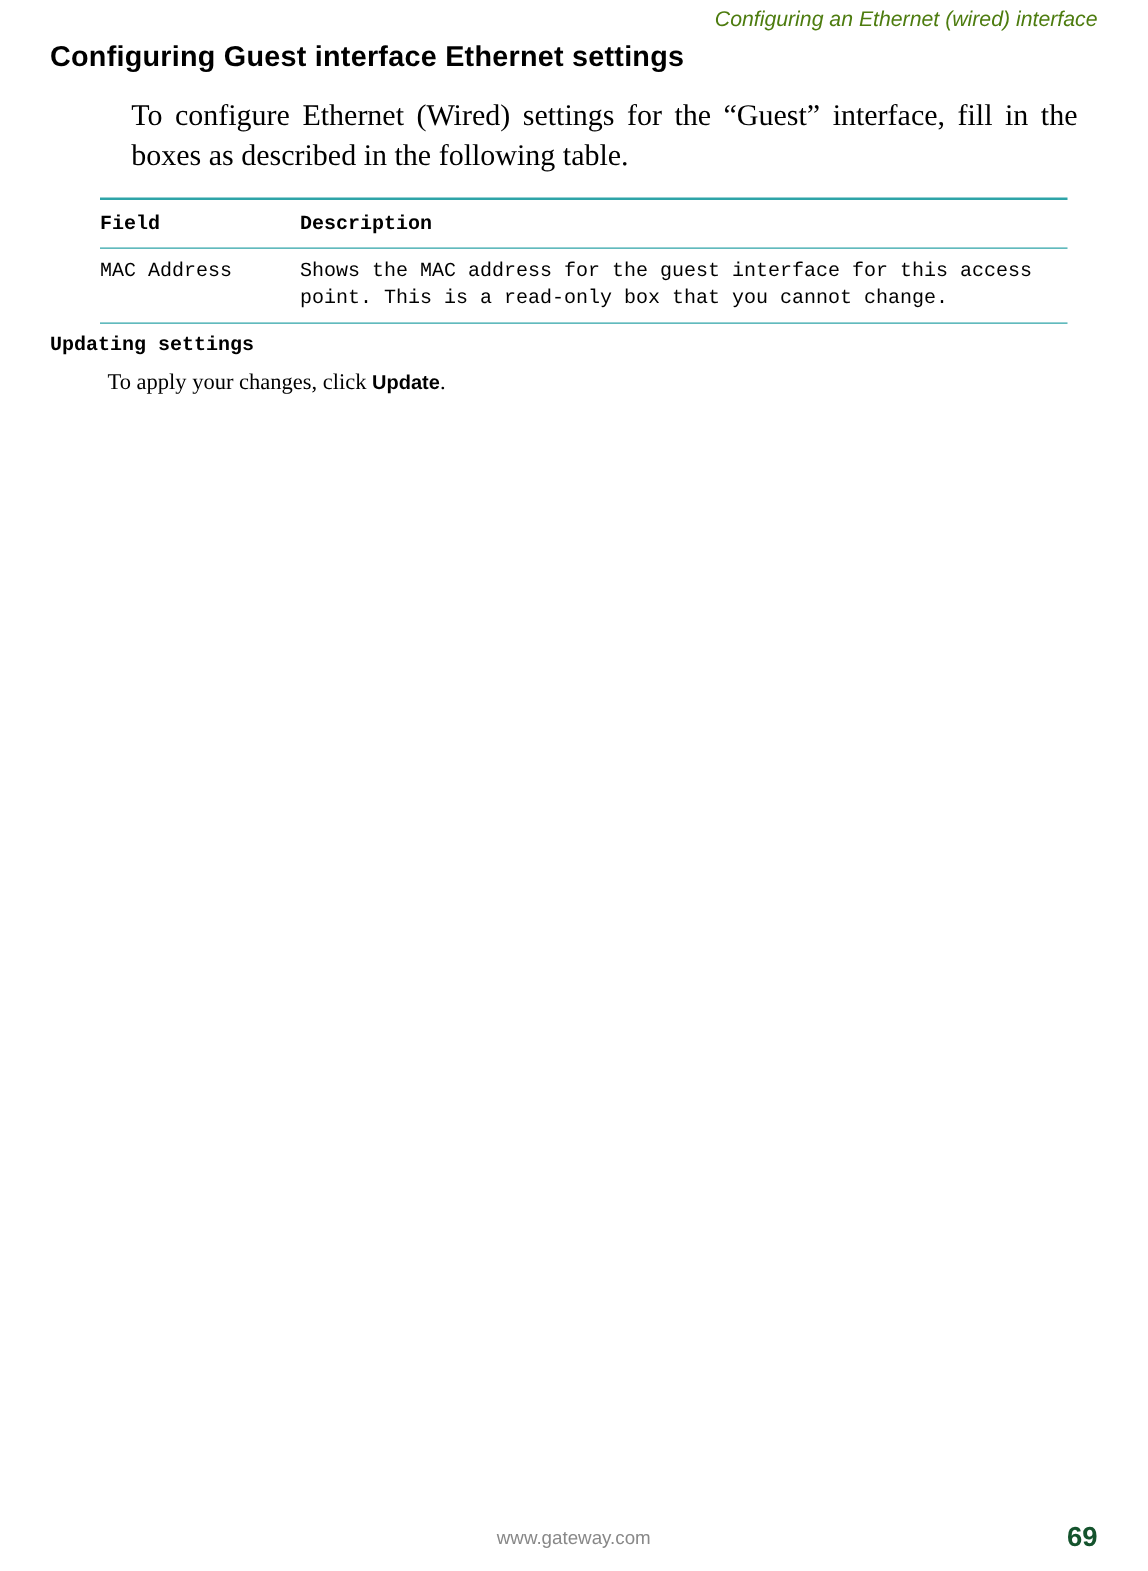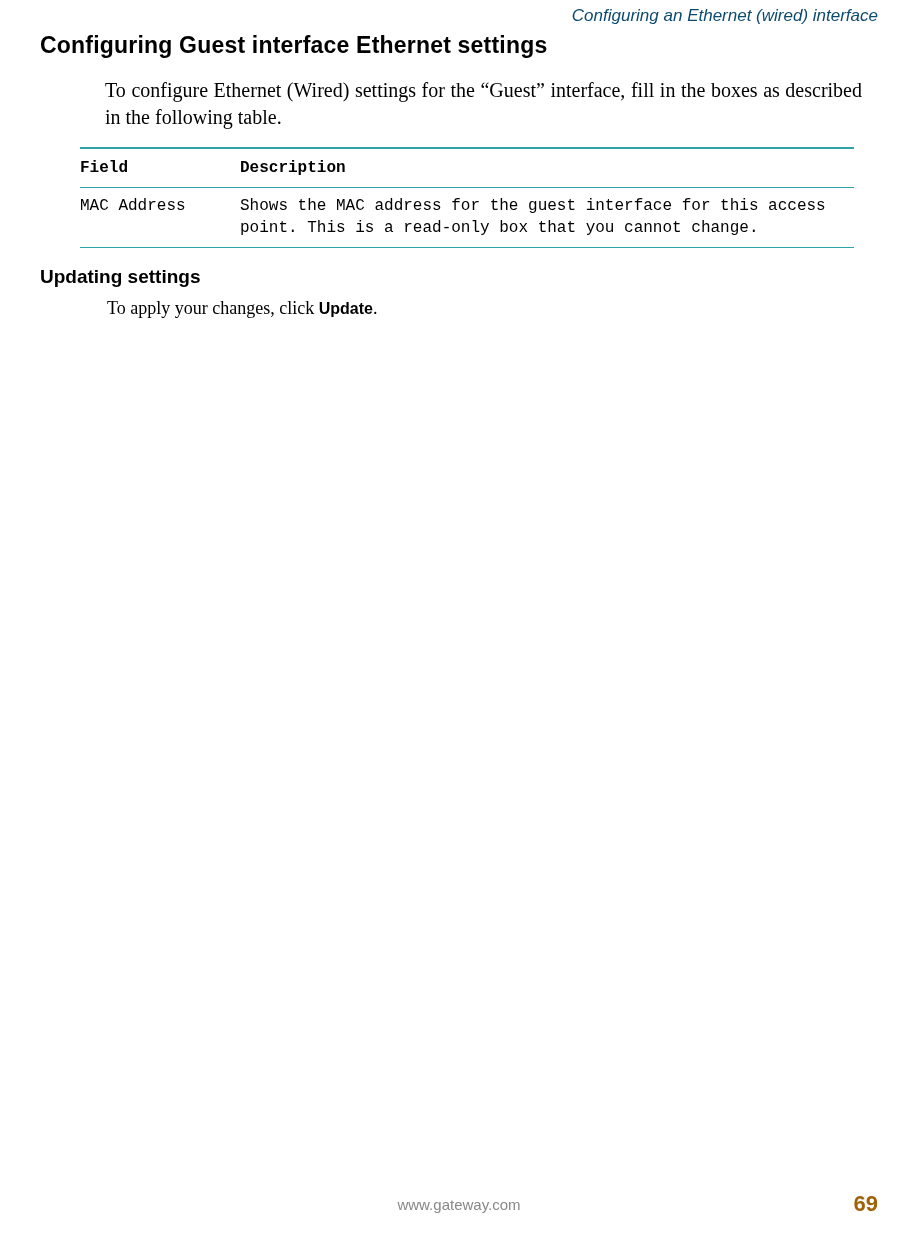--- a/index.html
+++ b/index.html
@@ -16,37 +16,37 @@
       color: #000;
     }
     .page {
       padding: 0 40px 0 40px;
       position: relative;
       height: 100%;
     }
     .running-header {
       text-align: right;
       font-style: italic;
-      color: #0c4a6e;
+      color: #4d7c0f;
       font-size: 17px;
       padding-top: 6px;
       padding-bottom: 4px;
       font-family: 'Helvetica Neue', Arial, sans-serif;
     }
     .main-heading {
       font-family: 'Trebuchet MS', 'Myriad Pro', Arial, sans-serif;
       font-weight: 700;
       font-size: 23px;
       margin-bottom: 18px;
       margin-top: 2px;
       letter-spacing: 0.2px;
     }
     .intro-para {
       font-family: Georgia, 'Times New Roman', serif;
-      font-size: 20px;
+      font-size: 24px;
       line-height: 1.35;
       margin-left: 65px;
       margin-right: 16px;
       text-align: justify;
       margin-bottom: 16px;
     }
     .field-table {
       margin-left: 40px;
       margin-right: 24px;
       border-collapse: collapse;
@@ -73,59 +73,59 @@
     .field-table tr.last td {
       border-bottom: 2px solid #2ea4a8;
     }
     .col-field {
       width: 160px;
     }
     .desc-para {
       margin-bottom: 4px;
     }
     .sub-heading {
-      font-family: Liberation Sans, sans-serif;
+      font-family: Liberation Mono, monospace;
       font-weight: 700;
-      font-size: 19px;
-      margin-top: 18px;
+      font-size: 16px;
+      margin-top: 8px;
       margin-bottom: 10px;
     }
     .body-para {
       font-family: Georgia, 'Times New Roman', serif;
       font-size: 18px;
-      margin-left: 67px;
+      margin-left: 46px;
       margin-right: 24px;
     }
     .update-word {
       font-family: 'Trebuchet MS', 'Helvetica Neue', Arial, sans-serif;
       font-weight: 700;
       font-size: 16px;
     }
     .footer {
       position: absolute;
-      bottom: 40px;
+      bottom: 14px;
       left: 40px;
       right: 40px;
       display: flex;
       justify-content: center;
       align-items: center;
       font-family: 'Helvetica Neue', Arial, sans-serif;
     }
     .footer-url {
       position: absolute;
       left: 50%;
       transform: translateX(-50%);
       color: #888;
       font-size: 15px;
     }
     .footer-pagenum {
       margin-left: auto;
       font-weight: 700;
       font-size: 22px;
-      color: #a16207;
+      color: #14532d;
     }
   </style>
 </head>
 <body>
 
 <div class="page">
   <div class="running-header">Configuring an Ethernet (wired) interface</div>
 
   <h1 class="main-heading">Configuring Guest interface Ethernet settings</h1>
 

